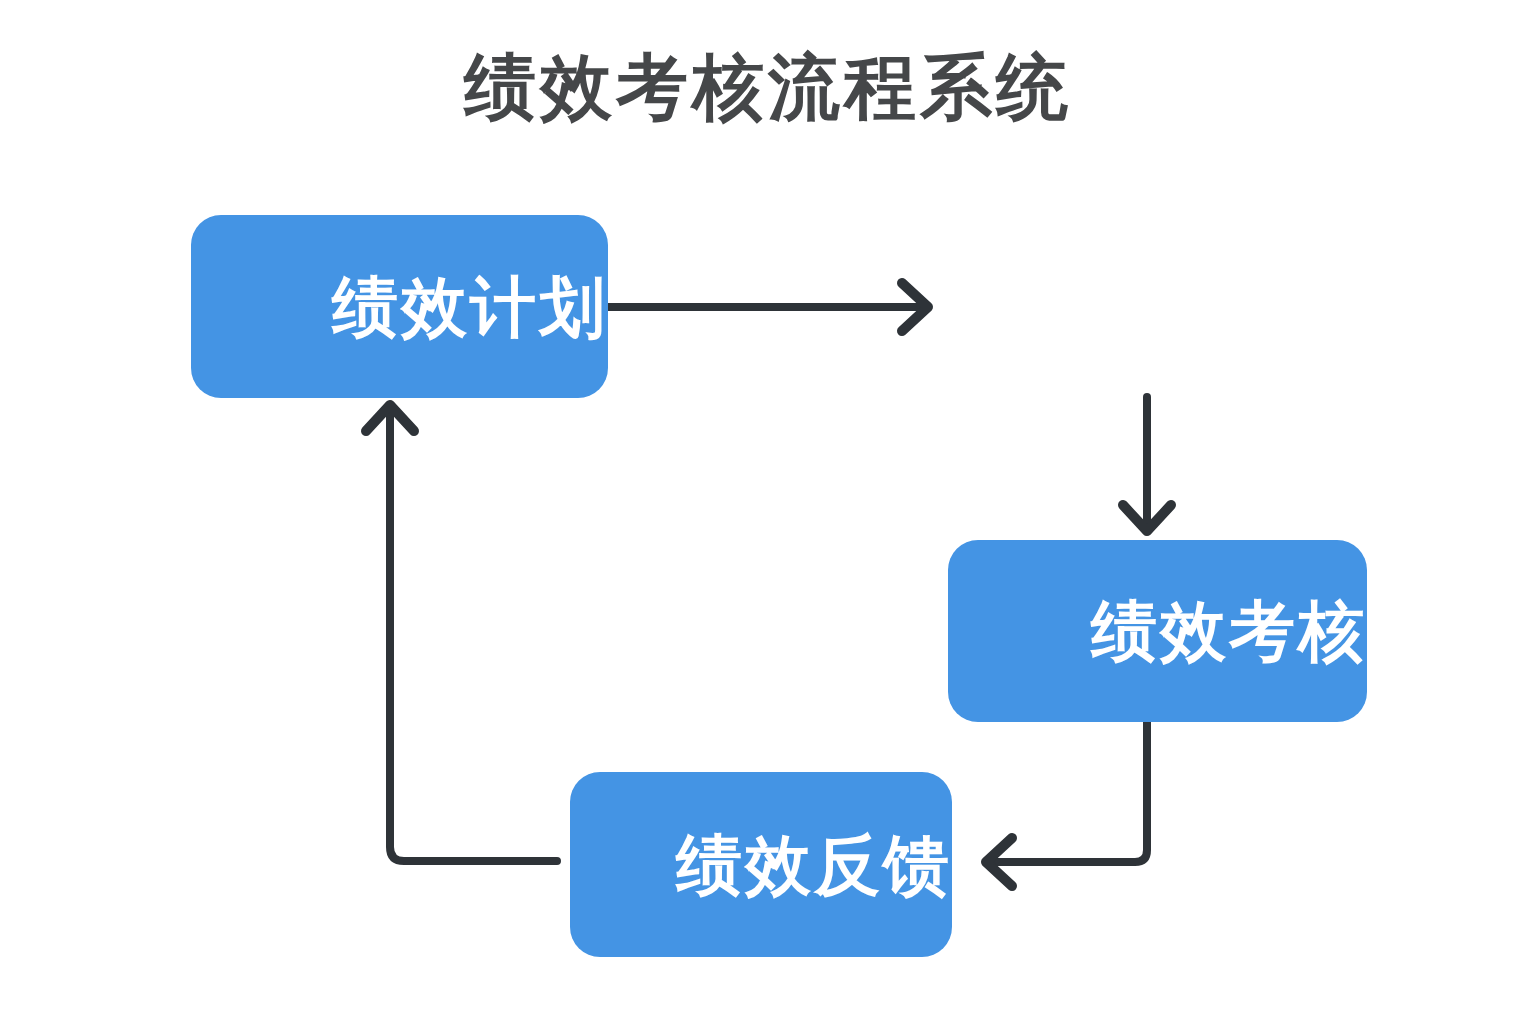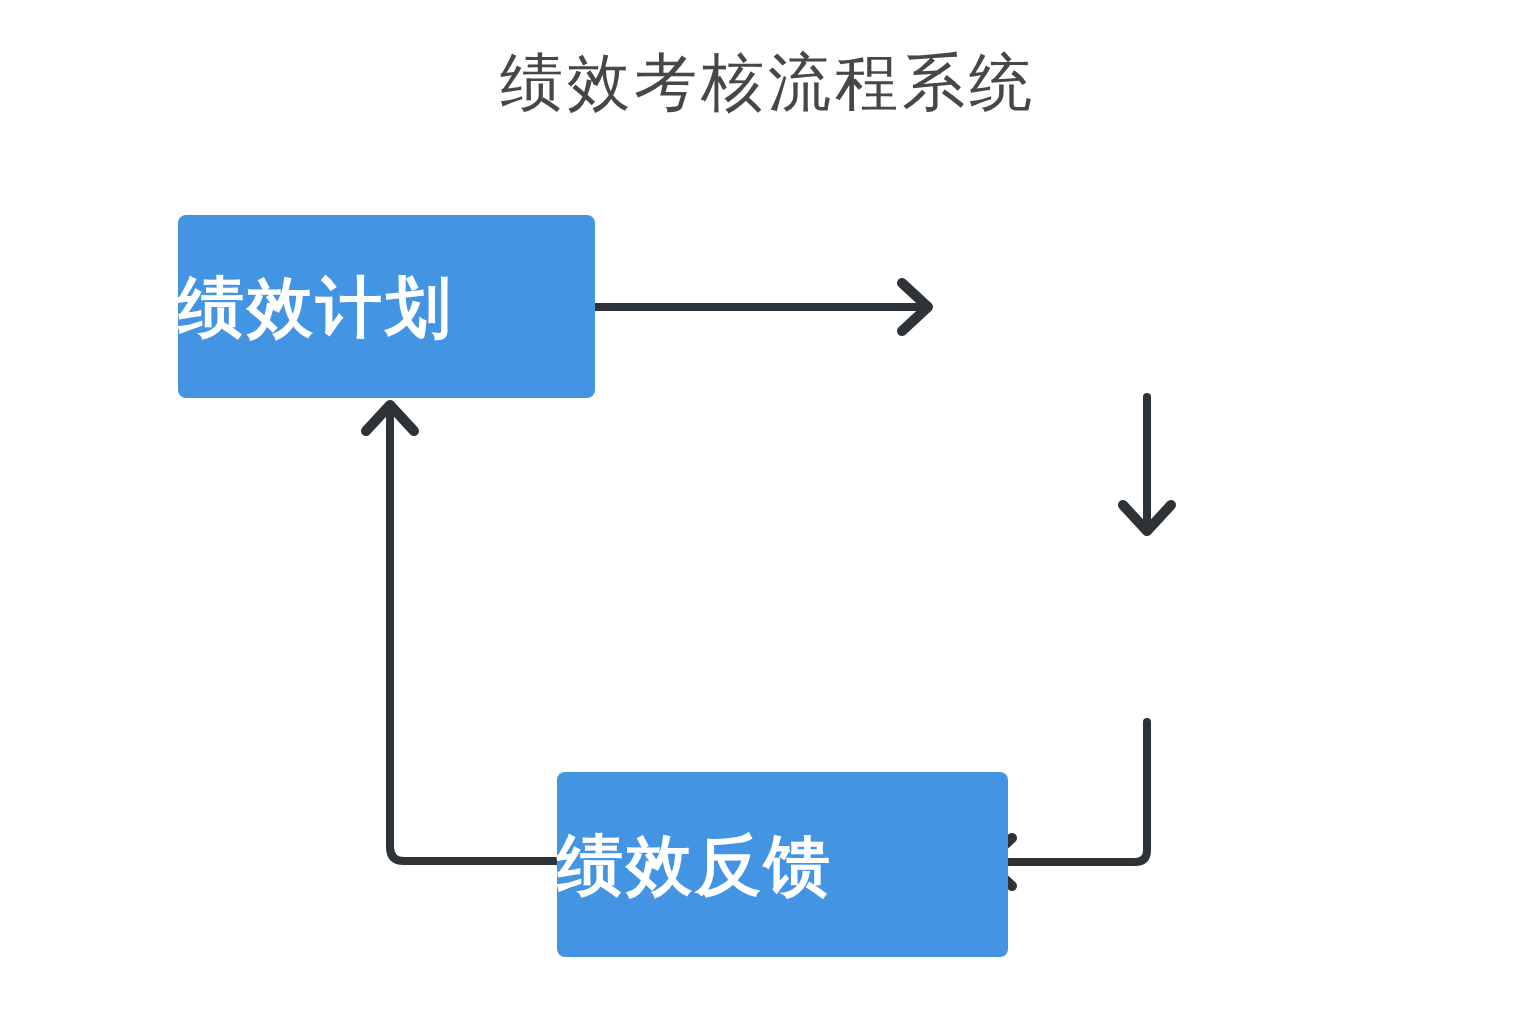--- a/index.html
+++ b/index.html
@@ -15,22 +15,22 @@
     overflow: hidden;
     font-family: "Liberation Sans", "DejaVu Sans", sans-serif;
   }
   .diagram-title {
     position: absolute;
     top: 40px;
     left: 0;
     width: 100%;
     margin: 0;
     text-align: center;
-    font-size: 63px;
-    font-weight: 400;
+    font-size: 72px;
+    font-weight: 700;
     letter-spacing: 4px;
     color: var(--title-text, #454749);
   }
   .arrow-layer {
     position: absolute;
     left: 0;
     top: 0;
     width: 1536px;
     height: 1024px;
   }
@@ -38,37 +38,38 @@
     fill: none;
     stroke: var(--arrow, #2e3338);
     stroke-linecap: round;
     stroke-linejoin: round;
   }
   .arrow-layer path.shaft { stroke-width: 8px; }
   .arrow-layer path.head  { stroke-width: 10px; }
   .node {
     position: absolute;
     background: var(--node-fill, #4494e4);
-    border-radius: 8px;
+    border-radius: 30px;
     display: flex;
     align-items: center;
-    justify-content: flex-start;
+    justify-content: flex-end;
+    margin-left: 13px;
   }
   .node-label {
     color: var(--node-text, #ffffff);
     font-size: 66px;
     font-weight: 700;
     letter-spacing: 3px;
     line-height: 1;
     white-space: nowrap;
   }
   .node-plan      { left: 178px; top: 215px; width: 417px; height: 183px; }
   .node-coaching  { left: 935px; top: 215px; width: 418px; height: 182px; }
   .node-appraisal { left: 935px; top: 540px; width: 419px; height: 182px; }
-  .node-feedback  { left: 557px; top: 772px; width: 451px; height: 185px; }
+  .node-feedback  { left: 557px; top: 772px; width: 382px; height: 185px; }
 </style>
 </head>
 <body>
 
 <div class="canvas">
 
   <h1 class="diagram-title">绩效考核流程系统</h1>
 
   <svg class="arrow-layer" viewBox="0 0 1536 1024" aria-hidden="true">
 
@@ -91,18 +92,21 @@
       <path class="shaft" d="M 557 861 L 404 861 Q 390 861 390 847 L 390 414"></path>
       <path class="head" d="M 366 431 L 390 405 L 414 431"></path>
     </g>
   </svg>
 
   <div class="node node-plan">
     <span class="node-label">绩效计划</span>
   </div>
 
 
+  <div class="node node-appraisal">
+    <span class="node-label">绩效考核</span>
+  </div>
 
   <div class="node node-feedback">
     <span class="node-label">绩效反馈</span>
   </div>
 
 </div>
 
 </body></html>

